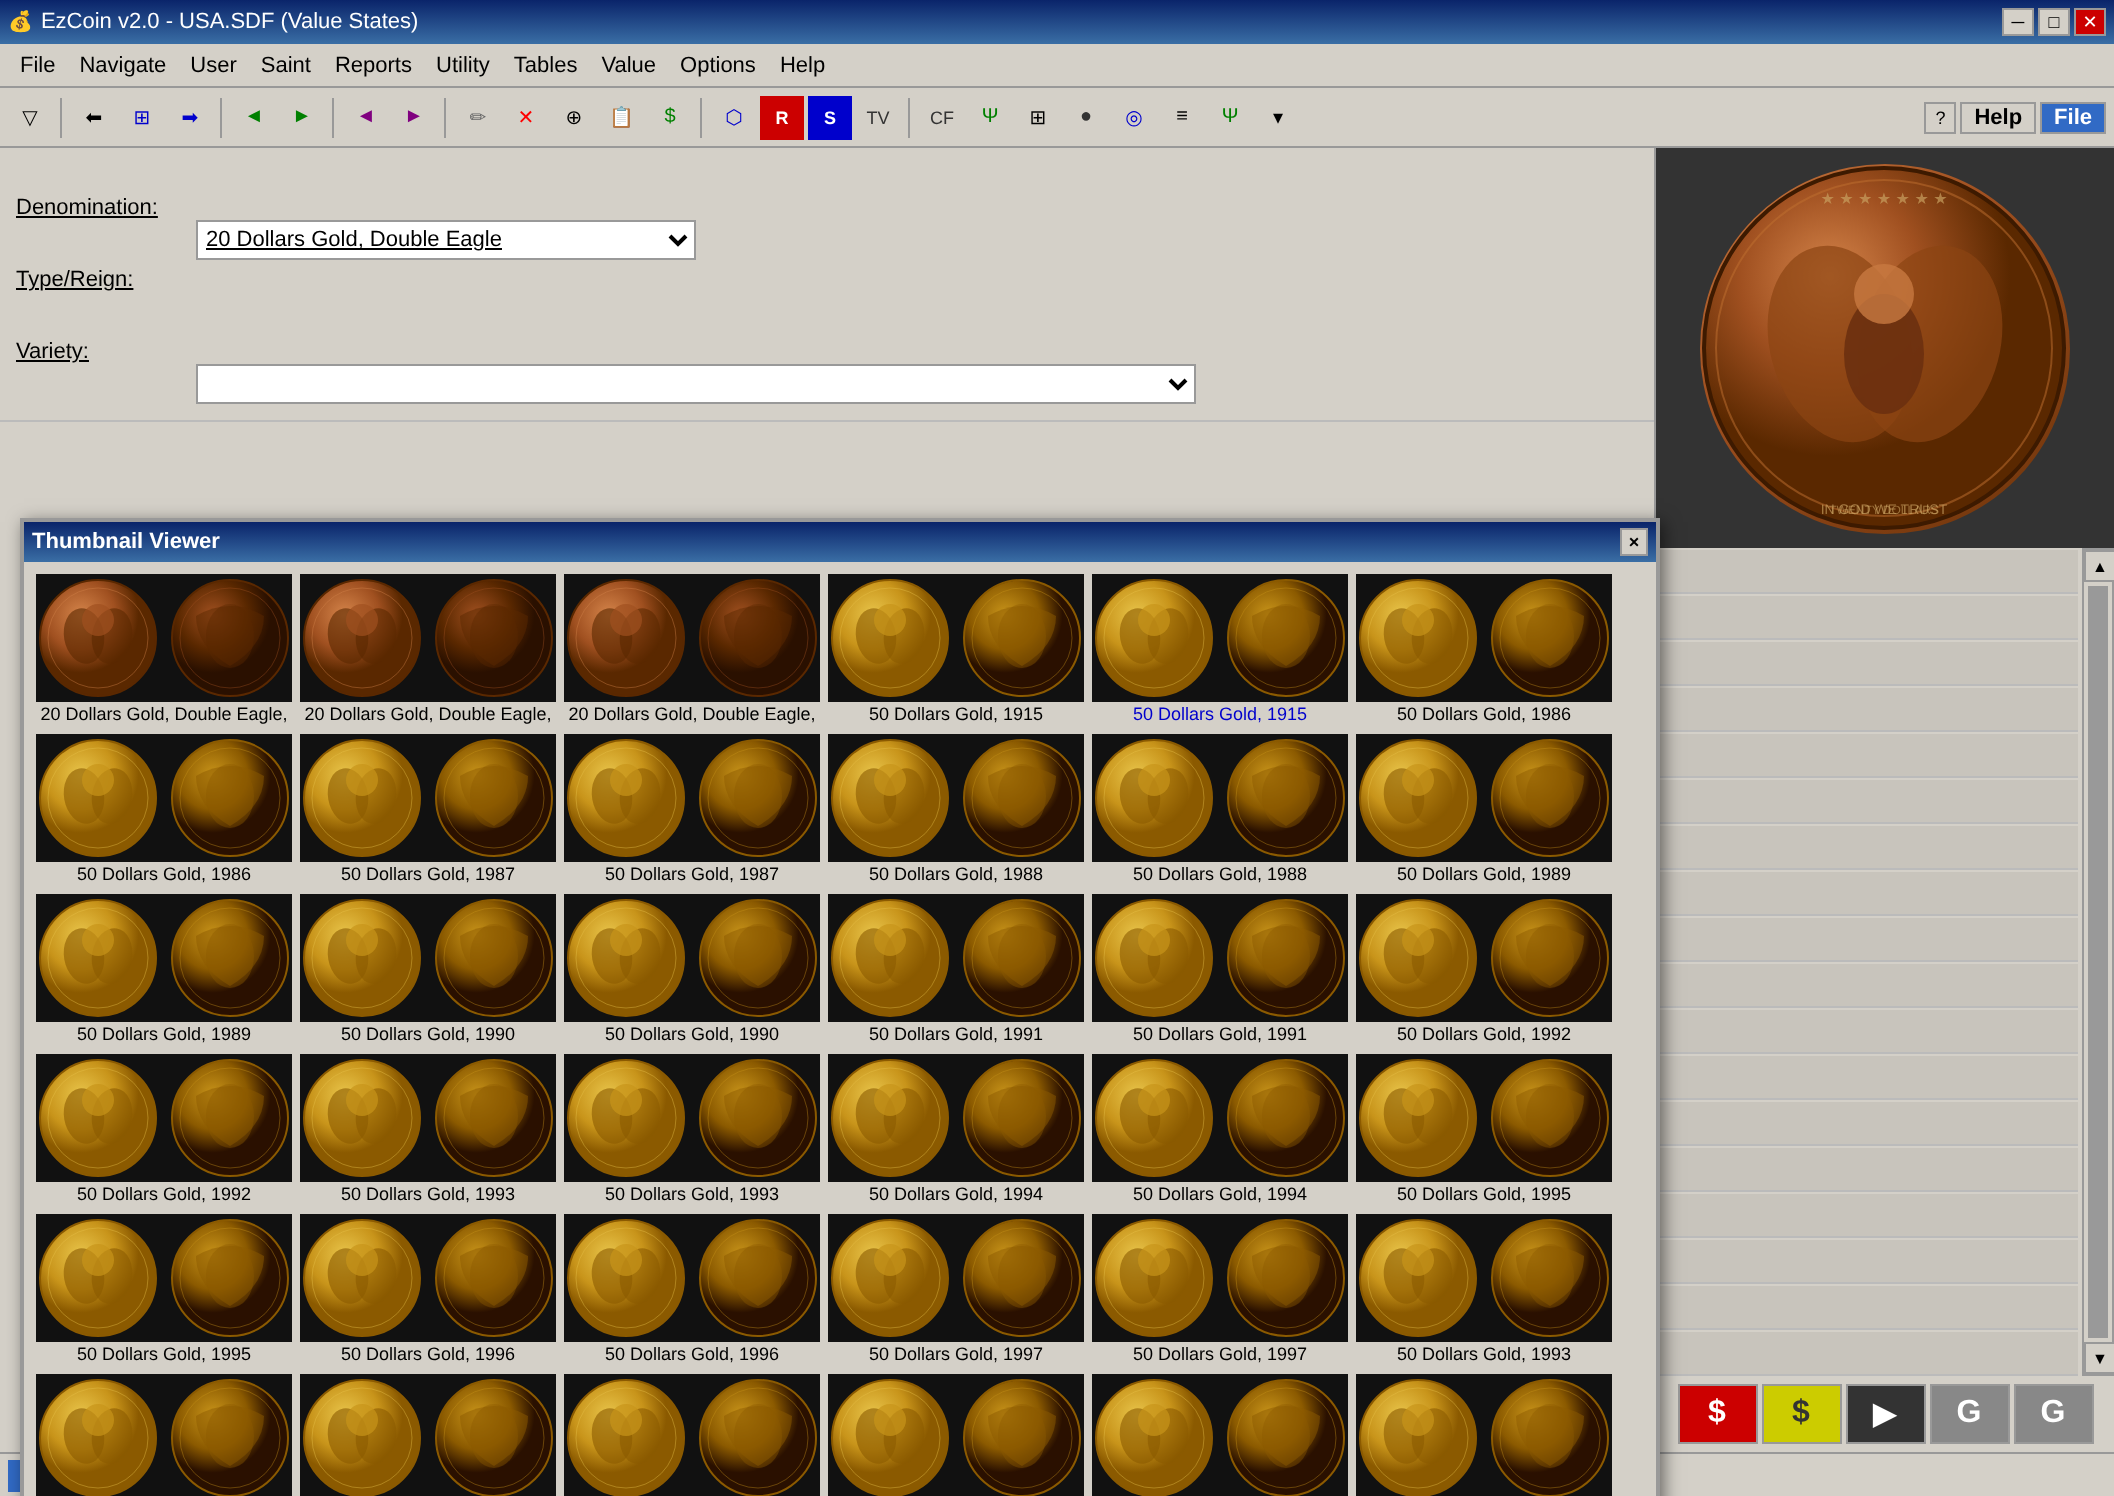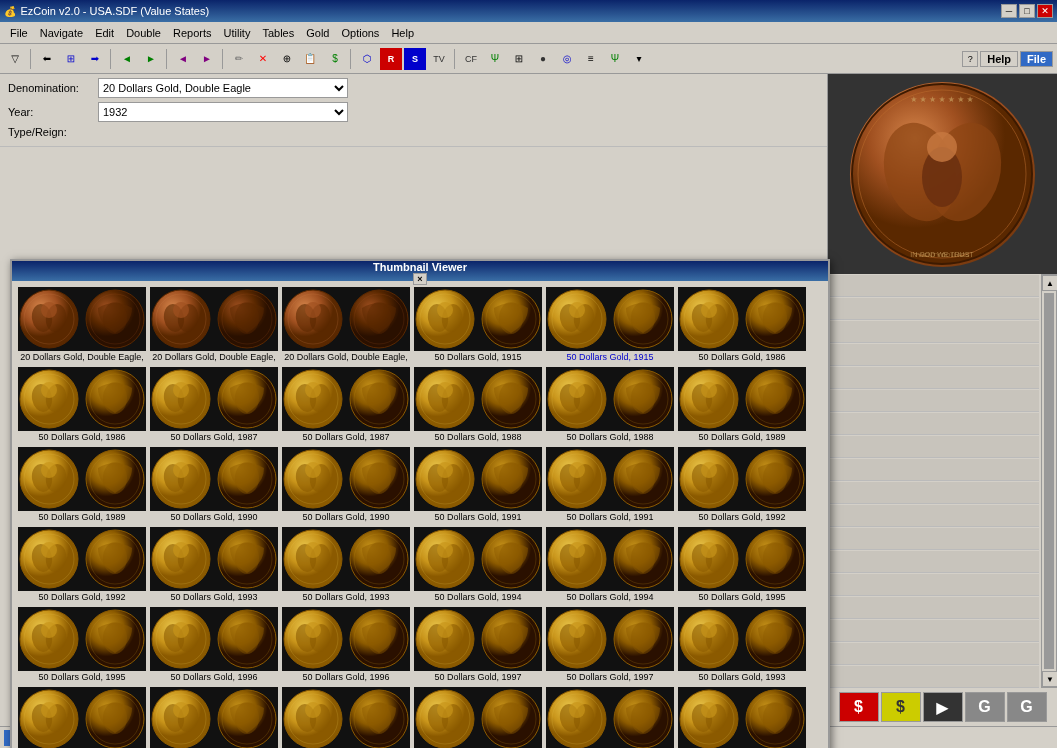--- a/index.html
+++ b/index.html
@@ -17,32 +17,32 @@
     
     
     .toolbar { background: #d4d0c8; height: 30px; display: flex; align-items: center; padding: 2px 4px; border-bottom: 1px solid #999; gap: 2px; }
     .tb-btn { width: 22px; height: 22px; background: #d4d0c8; border: 1px solid transparent; display: flex; align-items: center; justify-content: center; cursor: pointer; font-size: 10px; }
     .tb-sep { width: 2px; height: 20px; border-left: 1px solid #999; margin: 0 2px; }
     .tb-right { margin-left: auto; display: flex; gap: 4px; }
     .help-btn { background: #d4d0c8; border: 1px solid #999; padding: 1px 6px; font-size: 11px; font-weight: bold; cursor: pointer; }
     .info-btn { background: #316ac5; color: white; border: 1px solid #999; padding: 1px 6px; font-size: 11px; font-weight: bold; cursor: pointer; }
     .field-row { display: flex; align-items: center; margin-bottom: 4px; }
     .field-label { width: 90px; font-size: 11px; color: black; }
-    .field-select { height: 20px; font-size: 11px; border: 1px solid #999; background: white; }
+    .field-select { height: 20px; font-size: 11px; border: 1px solid #999; background: white; margin-top: 32px; }
     .field-select.wide { width: 250px; }
     .field-select.medium { width: 250px; }
     .field-input { height: 20px; font-size: 11px; border: 1px solid #999; background: white; width: 220px; }
     
     
     .top-fields { background: #d4d0c8; padding: 4px 8px; border-bottom: 1px solid #bbb; }
     
     
     .dialog-overlay { position: absolute; top: 185px; left: 10px; z-index: 100; }
     .dialog { background: #d4d0c8; border: 2px solid #999; box-shadow: 2px 2px 8px rgba(0,0,0,0.5); width: 820px; }
-    .dialog-title { background: linear-gradient(to bottom, #0a246a, #3a6ea5); color: white; height: 20px; display: flex; align-items: center; justify-content: space-between; padding: 0 4px; font-size: 11px; font-weight: bold; flex-direction: column; }
+    .dialog-title { background: linear-gradient(to bottom, #0a246a, #3a6ea5); color: white; height: 20px; display: flex; align-items: center; justify-content: space-between; padding: 0 4px; font-size: 11px; font-weight: bold; }
     .dialog-close { width: 14px; height: 14px; background: #d4d0c8; border: 1px solid #999; color: black; font-size: 9px; display: flex; align-items: center; justify-content: center; cursor: pointer; }
     .dialog-content { padding: 4px; overflow-y: auto; height: 480px; }
     
     
     .thumb-grid { display: flex; flex-wrap: wrap; }
     .thumb-item { width: 130px; text-align: center; cursor: pointer; border: 1px solid transparent; margin: 1px; }
     .thumb-img { width: 128px; height: 64px; background: #111; display: flex; align-items: center; justify-content: center; overflow: hidden; }
     .thumb-label { font-size: 9px; color: #000; padding: 1px 2px; white-space: nowrap; overflow: hidden; text-overflow: ellipsis; max-width: 128px; }
     .thumb-label.blue { color: #0000cc; }
     
@@ -77,26 +77,26 @@
   <div class="title-bar-controls">
     <div class="title-btn">─</div>
     <div class="title-btn">□</div>
     <div class="title-btn" style="background:#cc0000;color:white;">✕</div>
   </div>
 </div>
 
 <div class="menu-bar">
   <span class="menu-item">File</span>
   <span class="menu-item">Navigate</span>
-  <span class="menu-item">Edit</span>
-  <span class="menu-item">Double</span>
+  <span class="menu-item">User</span>
+  <span class="menu-item">Saint</span>
   <span class="menu-item">Reports</span>
   <span class="menu-item">Utility</span>
   <span class="menu-item">Tables</span>
-  <span class="menu-item">Gold</span>
+  <span class="menu-item">Value</span>
   <span class="menu-item">Options</span>
   <span class="menu-item">Help</span>
 </div>
 
 <div class="toolbar">
   <div class="tb-btn" title="Filter">▽</div>
   <div class="tb-sep"></div>
   <div class="tb-btn" title="Back">⬅</div>
   <div class="tb-btn" style="color:#0000cc;">⊞</div>
   <div class="tb-btn" style="color:#0000cc;">➡</div>
@@ -134,35 +134,35 @@
     </div>
   </div>
 </div>
 
 <div style="display:flex; width:1057px; height:calc(748px - 22px - 22px - 30px - 22px); position:relative;">
 
   <div style="flex:1; display:flex; flex-direction:column; min-width:0;">
 
     <div class="top-fields">
       <div style="display:flex; gap:8px;">
-        <div style="flex:1;">
+        <div style="flex:1;text-decoration:underline;">
           <div class="field-row">
             <div class="field-label">Denomination:</div>
             <select class="field-select wide">
               <option>20 Dollars Gold, Double Eagle</option>
             </select>
           </div>
           <div class="field-row">
-            <div class="field-label">Year:</div>
-            <select class="field-select medium">
-              <option>1932</option>
-            </select>
+            <div class="field-label">Type/Reign:</div>
           </div>
           <div class="field-row">
-            <div class="field-label">Type/Reign:</div>
+            <div class="field-label">Variety:</div>
+            <select class="field-select" style="width:500px;">
+              <option></option>
+            </select>
           </div>
         </div>
       </div>
     </div>
 
     <div class="dialog-overlay">
       <div class="dialog">
         <div class="dialog-title">
           <span>Thumbnail Viewer</span>
           <div class="dialog-close">×</div>

